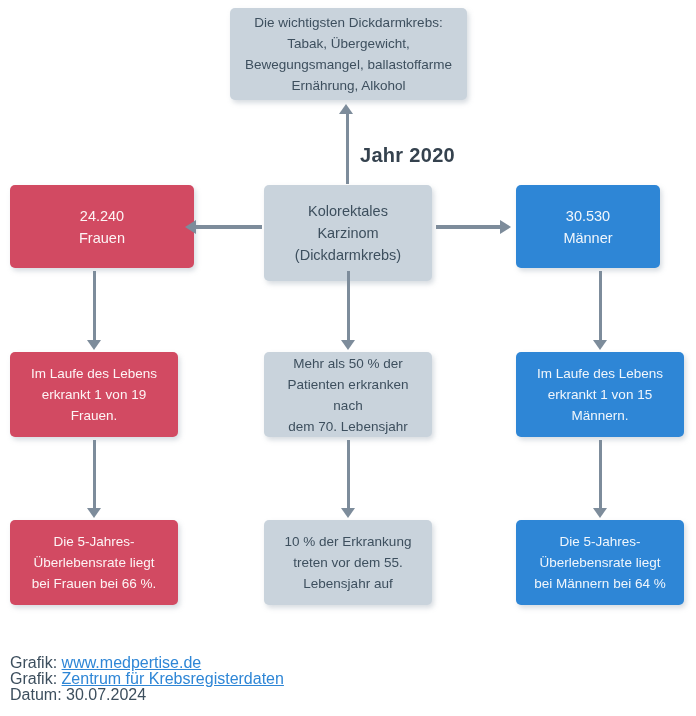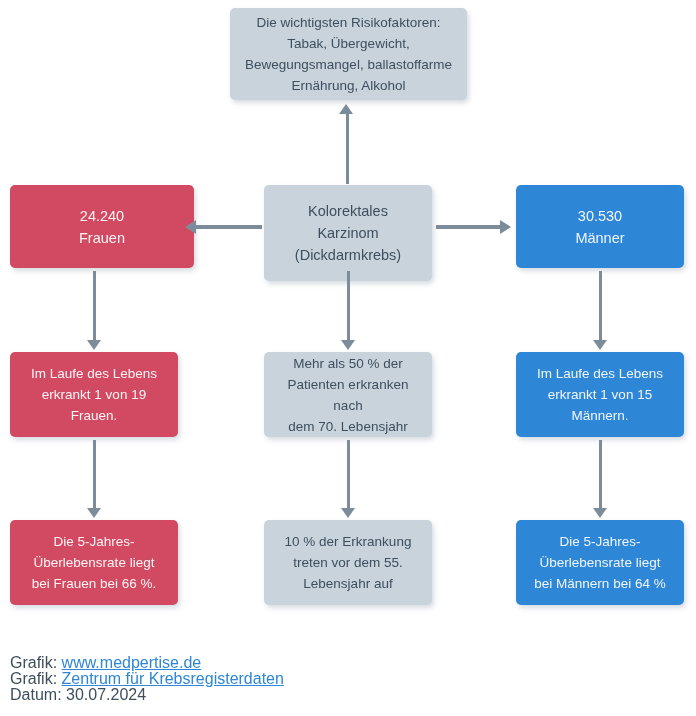--- a/index.html
+++ b/index.html
@@ -34,21 +34,21 @@
     padding:6px 10px;
   }
   .box.gray{background:var(--gray);color:var(--dark);}
   .box.red{background:var(--red);color:#fdf4f5;}
   .box.blue{background:var(--blue);color:#f0f6fc;}
   .box.big{font-size:14.5px;line-height:22px;}
 
   #risk-box{left:230px;top:8px;width:237px;height:92px;}
   #women-cases{left:10px;top:185px;width:184px;height:83px;}
   #diagnosis-box{left:264px;top:185px;width:168px;height:96px;}
-  #men-cases{left:516px;top:185px;width:168px;height:83px;}
+  #men-cases{left:516px;top:185px;width:144px;height:83px;}
   #women-risk{left:10px;top:352px;width:168px;height:85px;}
   #age-over-70{left:264px;top:352px;width:168px;height:85px;}
   #men-risk{left:516px;top:352px;width:168px;height:85px;}
   #women-survival{left:10px;top:520px;width:168px;height:85px;}
   #age-under-55{left:264px;top:520px;width:168px;height:85px;}
   #men-survival{left:516px;top:520px;width:168px;height:85px;}
 
   #year-heading{
     position:absolute;
     left:360px;top:144px;
@@ -72,25 +72,26 @@
     line-height:16px;
     color:var(--dark);
   }
   #footer a{color:var(--link);text-decoration:underline;cursor:pointer;}
 </style>
 </head>
 <body>
 
 <div id="stage">
 
-  <div class="box gray" id="risk-box">Die wichtigsten Risikofaktoren:
+  <div class="box gray" id="risk-box">Die wichtigsten Dickdarmkrebs:
 Tabak, Übergewicht,
 Bewegungsmangel, ballastoffarme
 Ernährung, Alkohol</div>
 
+  <div id="year-heading">Jahr 2020</div>
 
   <div class="tri head-up" style="left:339px;top:104px;"></div>
   <div class="vshaft" style="left:346px;top:113px;height:71px;"></div>
 
   <div class="box red big" id="women-cases">24.240
 Frauen</div>
   <div class="box gray big" id="diagnosis-box">Kolorektales
 Karzinom
 (Dickdarmkrebs)</div>
   <div class="box blue big" id="men-cases">30.530

